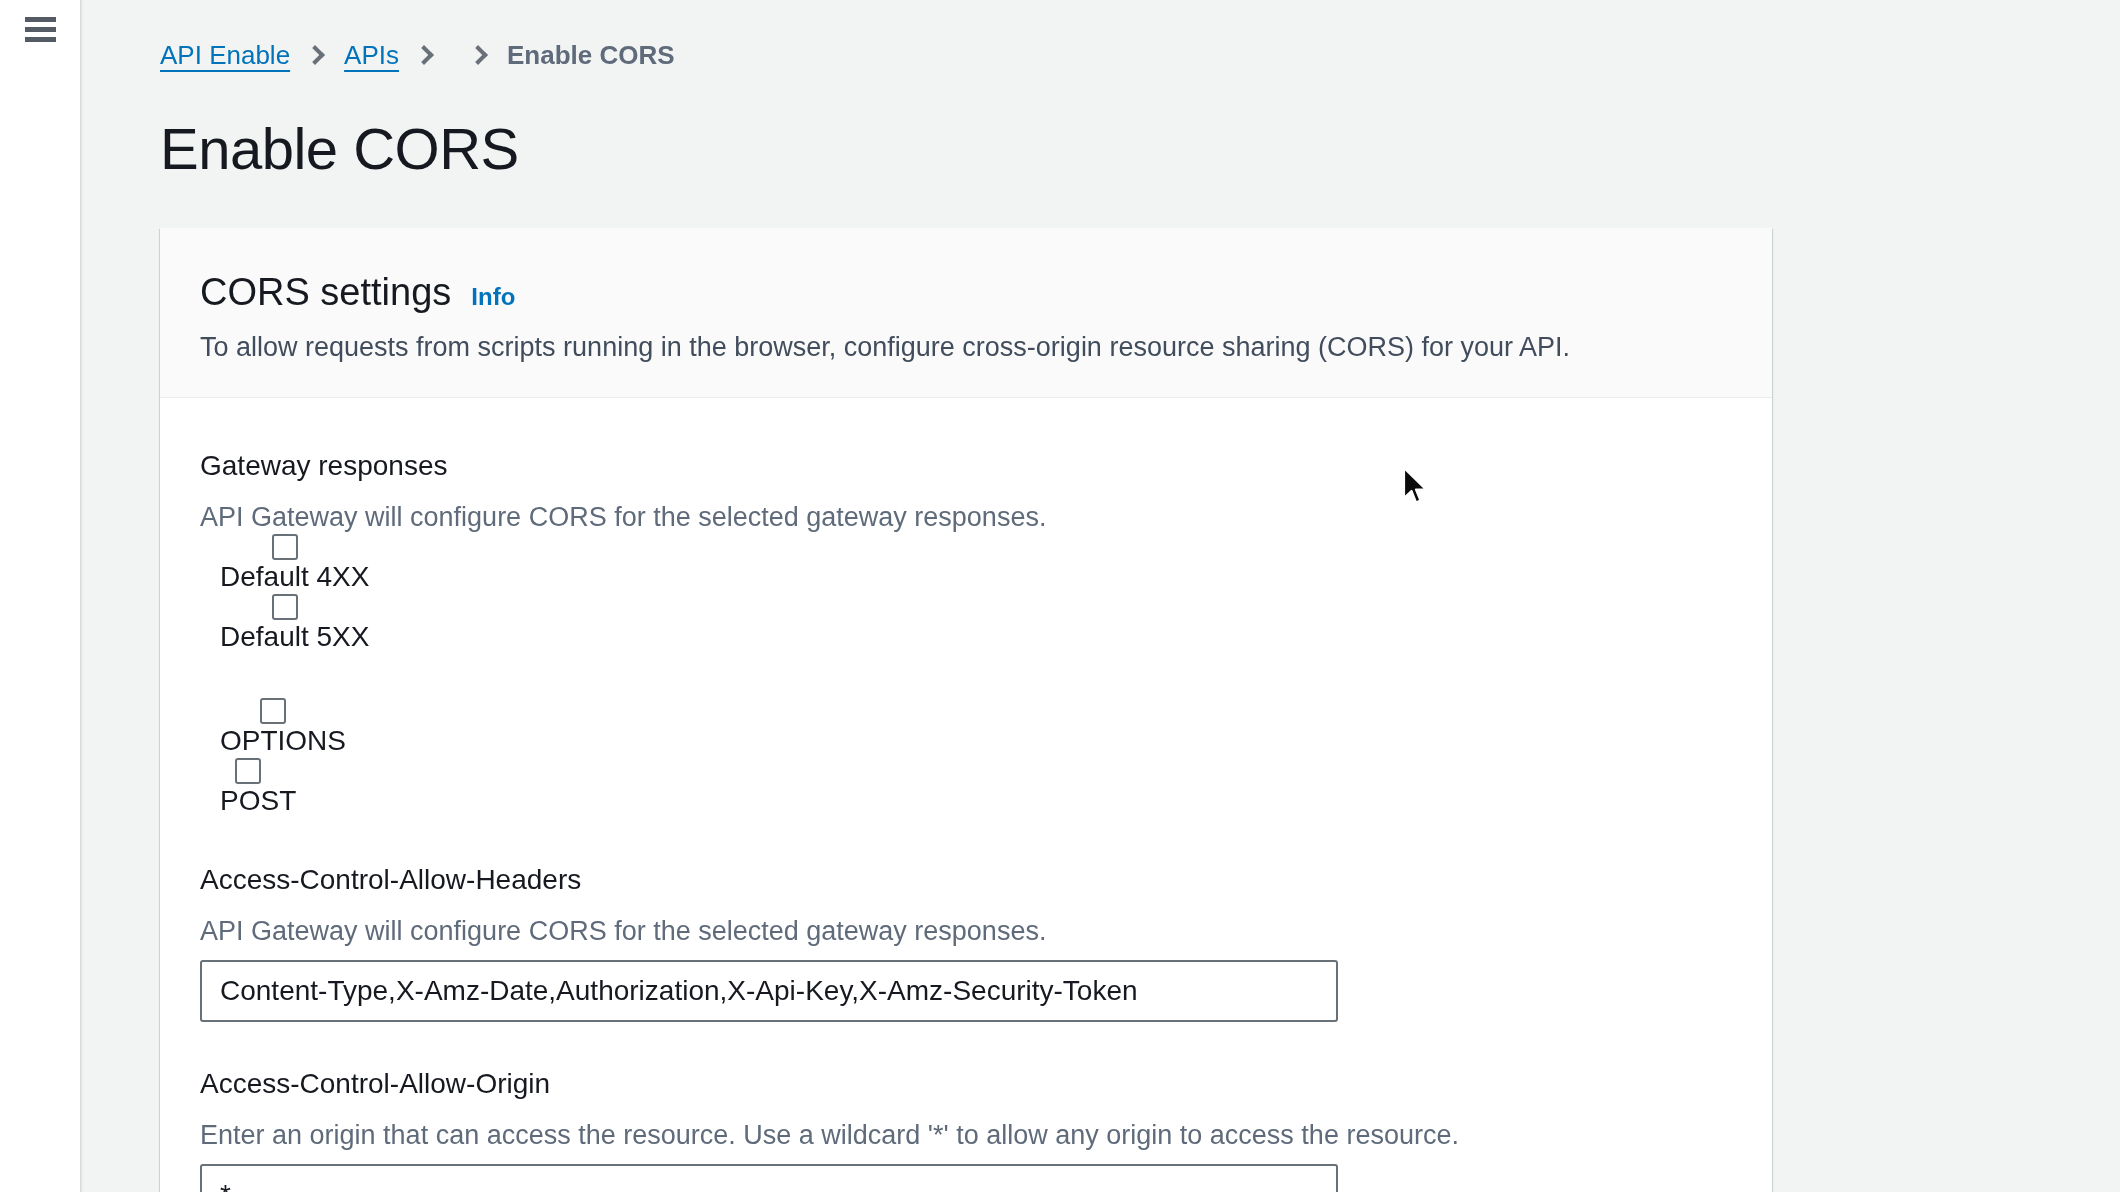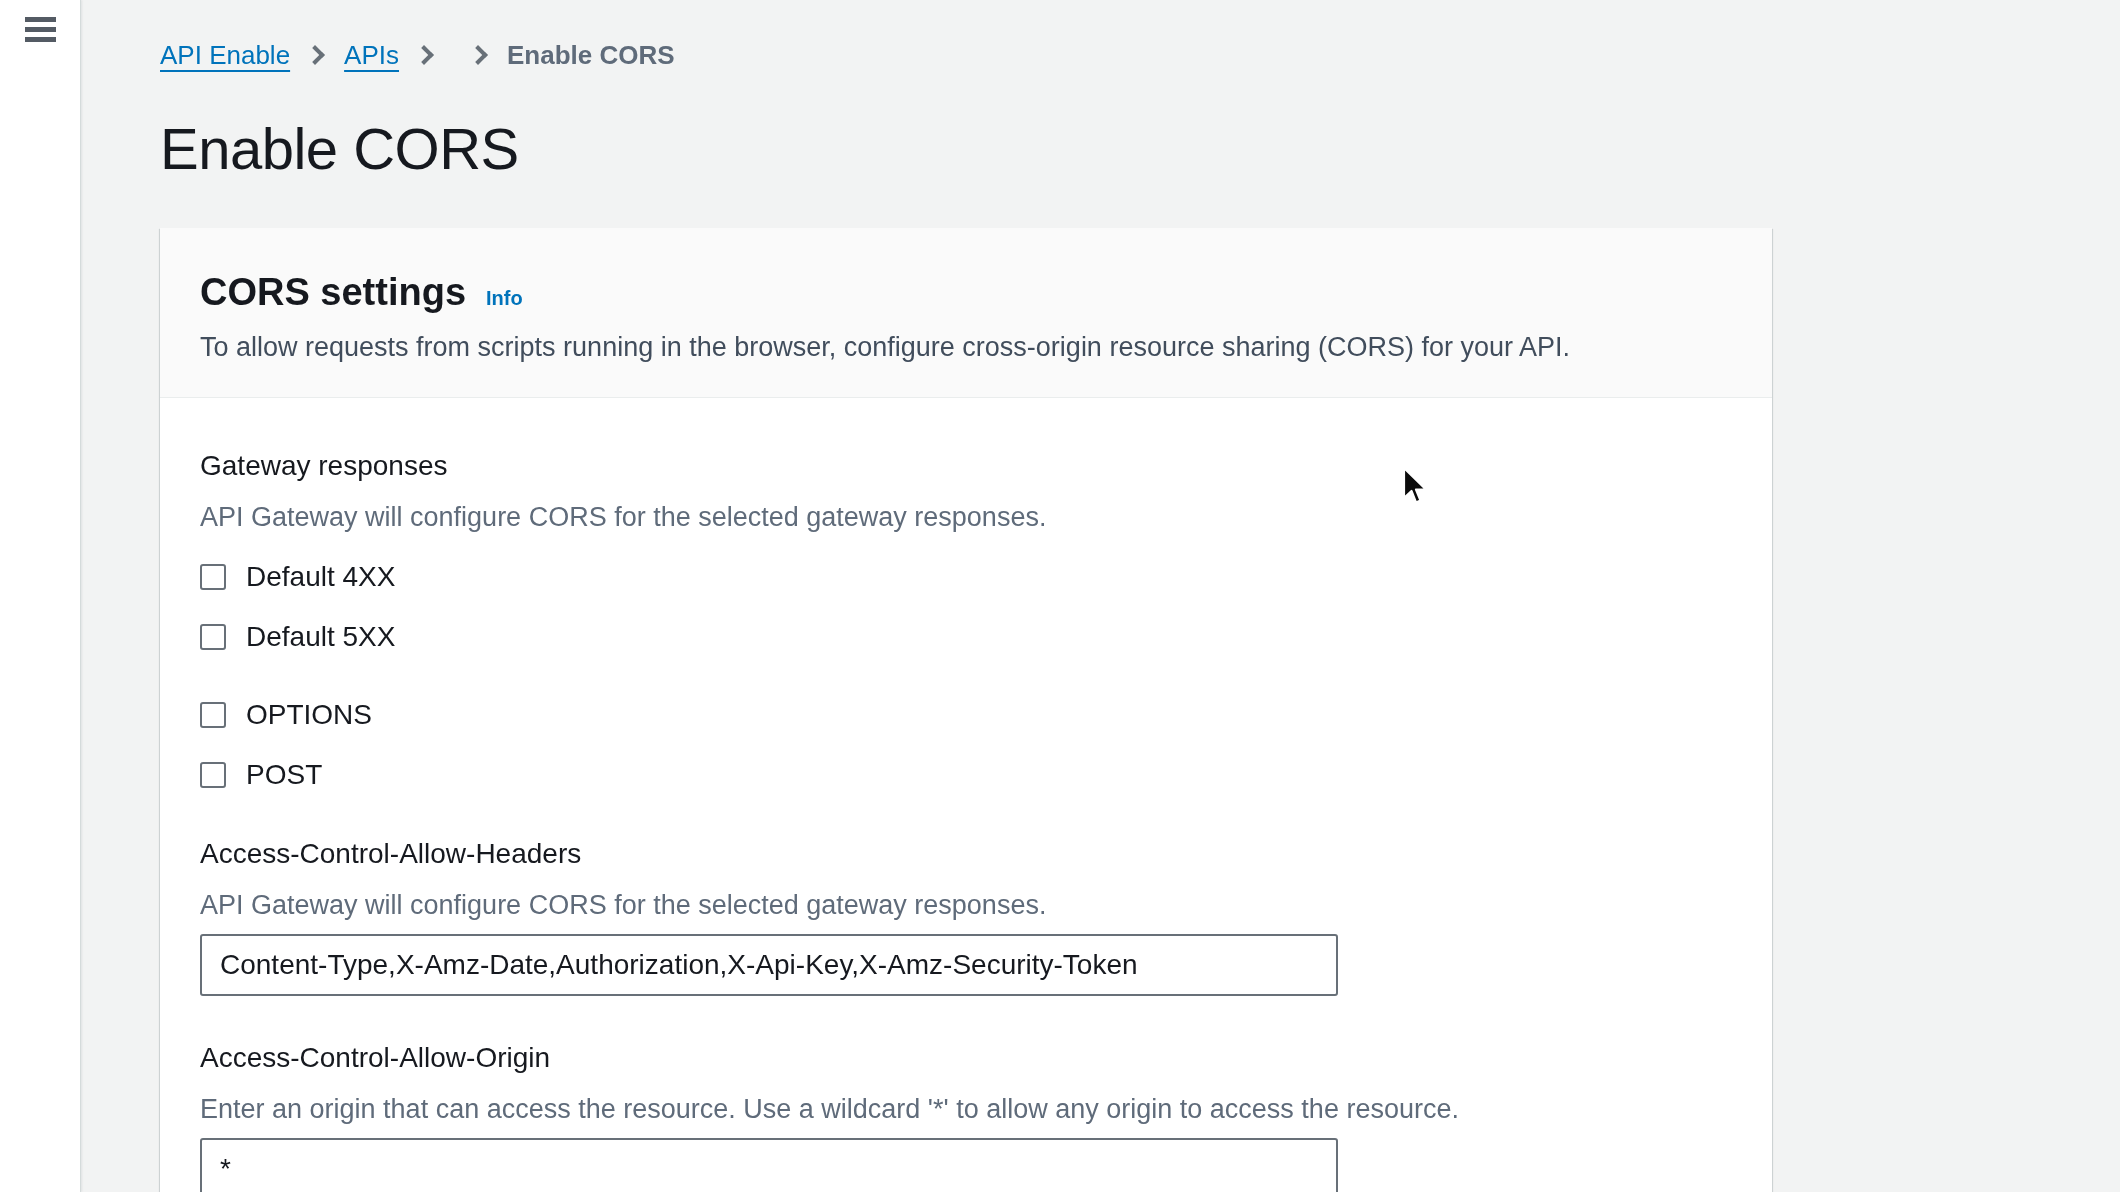--- a/index.html
+++ b/index.html
@@ -81,26 +81,26 @@
     box-shadow: 0 1px 1px 0 rgba(0,28,36,0.3), 1px 1px 1px 0 rgba(0,28,36,0.1), -1px 1px 1px 0 rgba(0,28,36,0.1);
     min-height: 960px;
   }
   .card-header {
     background: #fafafa;
     border-bottom: 1px solid #eaeded;
     padding: 42px 40px 32px 40px;
   }
   .card-header-row { display: flex; align-items: baseline; }
   .card-title {
-    font-size: 38px; font-weight: 700; color: #16191f;
+    font-size: 38px; font-weight: 400; color: #16191f;
     line-height: 1.2;
   }
   .info-link {
     margin-left: 20px;
-    font-size: 20px; font-weight: 700;
+    font-size: 24px; font-weight: 700;
     color: #0073bb; text-decoration: none; cursor: pointer;
   }
   .card-header-desc {
     margin-top: 14px;
     font-size: 27px; line-height: 36px;
     color: #414d5c;
   }
 
   .card-body { padding: 50px 40px 60px 40px; }
 
@@ -110,23 +110,23 @@
     font-size: 28px; line-height: 36px; color: #16191f;
   }
   .field-desc {
     margin-top: 16px;
     font-size: 27px; line-height: 34px;
     color: #5f6b7a;
   }
 
   .checkbox-row {
     display: flex; align-items: center;
-    margin-top: 26px;
     cursor: pointer;
     width: max-content;
+    flex-direction: column;
   }
   .checkbox-box {
     width: 26px; height: 26px;
     border: 2px solid #687078;
     border-radius: 3px;
     background: #ffffff;
     flex: 0 0 auto;
   }
   .checkbox-label {
     margin-left: 20px;

